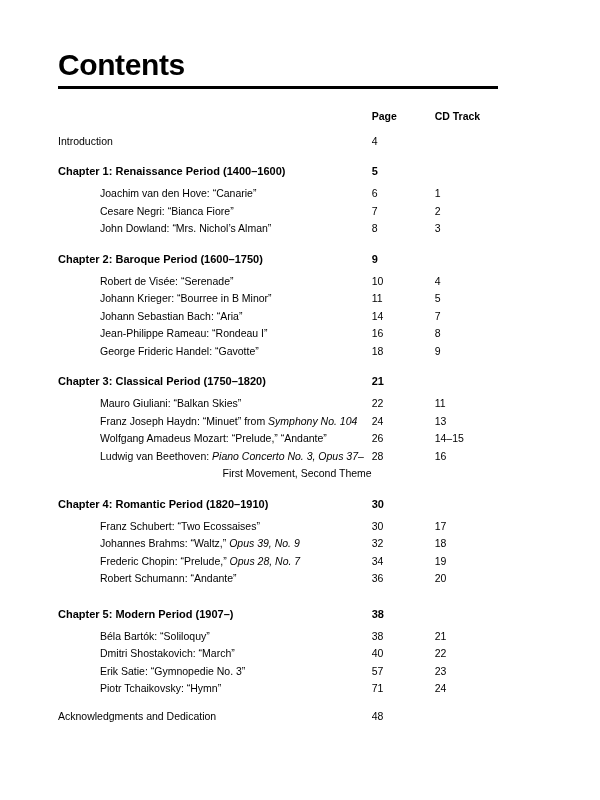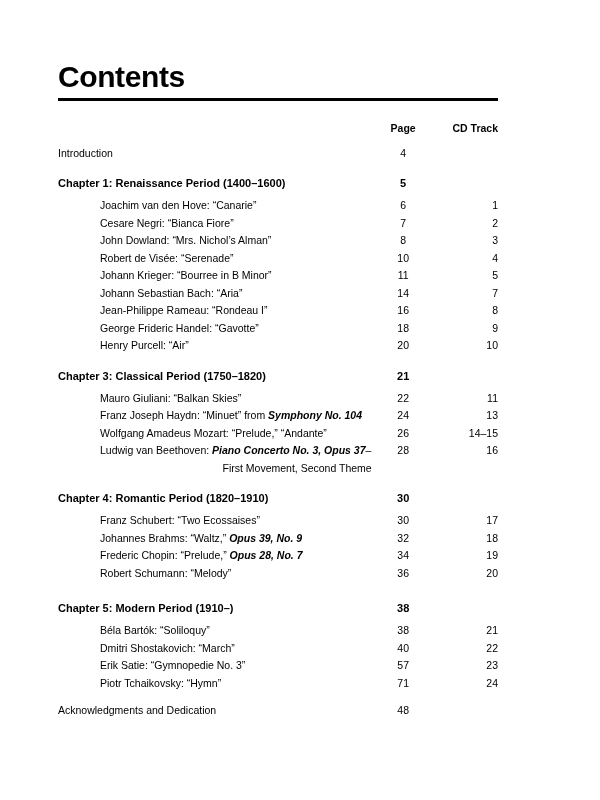--- a/index.html
+++ b/index.html
@@ -12,21 +12,21 @@
     background: #ffffff;
     font-family: "Liberation Sans", sans-serif;
     color: #000000;
     overflow: hidden;
   }
   .page {
     position: relative;
     width: 556px;
     height: 800px;
     box-sizing: border-box;
-    padding: 60px 58px 0 58px;
+    padding: 48px 58px 0 58px;
   }
   .title {
     font-size: 30px;
     font-weight: bold;
     letter-spacing: -0.4px;
     margin: 0 0 6px 0;
     padding: 0 0 4px 0;
     border-bottom: 3px solid #000;
   }
   .toc {
@@ -38,25 +38,24 @@
   .toc td, .toc th {
     padding: 0;
     vertical-align: bottom;
     line-height: 1.0;
   }
   .col-label {
     width: 352px;
   }
   .col-page {
     width: 70px;
-    text-align: center;
   }
   .col-track {
     width: 70px;
-    text-align: right;
+    text-align: left;
   }
   .hdr td {
     font-weight: bold;
     font-size: 10.5px;
     padding-bottom: 14px;
   }
   tr.chapter > td {
     font-weight: bold;
     font-size: 11px;
     padding-top: 13px;
@@ -88,21 +87,20 @@
     font-size: 0;
     line-height: 0;
   }
   tr.spacer-sm > td {
     height: 5px;
     font-size: 0;
     line-height: 0;
   }
   .it {
     font-style: italic;
-    font-weight: bold;
   }
 </style>
 </head>
 <body>
 
 <div class="page">
 
   <h1 class="title">Contents</h1>
 
   <table class="toc">
@@ -139,20 +137,25 @@
         <td class="label">Cesare Negri: “Bianca Fiore”</td>
         <td class="col-page">7</td>
         <td class="col-track">2</td>
       </tr>
       <tr class="entry">
         <td class="label">John Dowland: “Mrs. Nichol’s Alman”</td>
         <td class="col-page">8</td>
         <td class="col-track">3</td>
       </tr>
 
+      <tr class="chapter">
+        <td>Chapter 2: Baroque Period (1600–1750)</td>
+        <td class="col-page">9</td>
+        <td class="col-track"></td>
+      </tr>
       <tr class="entry">
         <td class="label">Robert de Visée: “Serenade”</td>
         <td class="col-page">10</td>
         <td class="col-track">4</td>
       </tr>
       <tr class="entry">
         <td class="label">Johann Krieger: “Bourree in B Minor”</td>
         <td class="col-page">11</td>
         <td class="col-track">5</td>
       </tr>
@@ -164,25 +167,20 @@
       <tr class="entry">
         <td class="label">Jean-Philippe Rameau: “Rondeau I”</td>
         <td class="col-page">16</td>
         <td class="col-track">8</td>
       </tr>
       <tr class="entry">
         <td class="label">George Frideric Handel: “Gavotte”</td>
         <td class="col-page">18</td>
         <td class="col-track">9</td>
       </tr>
-      <tr class="entry">
-        <td class="label">Henry Purcell: “Air”</td>
-        <td class="col-page">20</td>
-        <td class="col-track">10</td>
-      </tr>
 
       <tr class="chapter">
         <td>Chapter 3: Classical Period (1750–1820)</td>
         <td class="col-page">21</td>
         <td class="col-track"></td>
       </tr>
       <tr class="entry">
         <td class="label">Mauro Giuliani: “Balkan Skies”</td>
         <td class="col-page">22</td>
         <td class="col-track">11</td>
@@ -222,31 +220,31 @@
         <td class="label"><span>Johannes Brahms: “Waltz,” </span><span class="it">Opus 39, No. 9</span></td>
         <td class="col-page">32</td>
         <td class="col-track">18</td>
       </tr>
       <tr class="entry">
         <td class="label"><span>Frederic Chopin: “Prelude,” </span><span class="it">Opus 28, No. 7</span></td>
         <td class="col-page">34</td>
         <td class="col-track">19</td>
       </tr>
       <tr class="entry">
-        <td class="label">Robert Schumann: “Melody”</td>
+        <td class="label">Robert Schumann: “Andante”</td>
         <td class="col-page">36</td>
         <td class="col-track">20</td>
       </tr>
 
       <tr class="spacer-sm">
           <td colspan="3"></td>
         </tr>
 
       <tr class="chapter">
-        <td>Chapter 5: Modern Period (1910–)</td>
+        <td>Chapter 5: Modern Period (1907–)</td>
         <td class="col-page">38</td>
         <td class="col-track"></td>
       </tr>
       <tr class="entry">
         <td class="label">Béla Bartók: “Soliloquy”</td>
         <td class="col-page">38</td>
         <td class="col-track">21</td>
       </tr>
       <tr class="entry">
         <td class="label">Dmitri Shostakovich: “March”</td>

